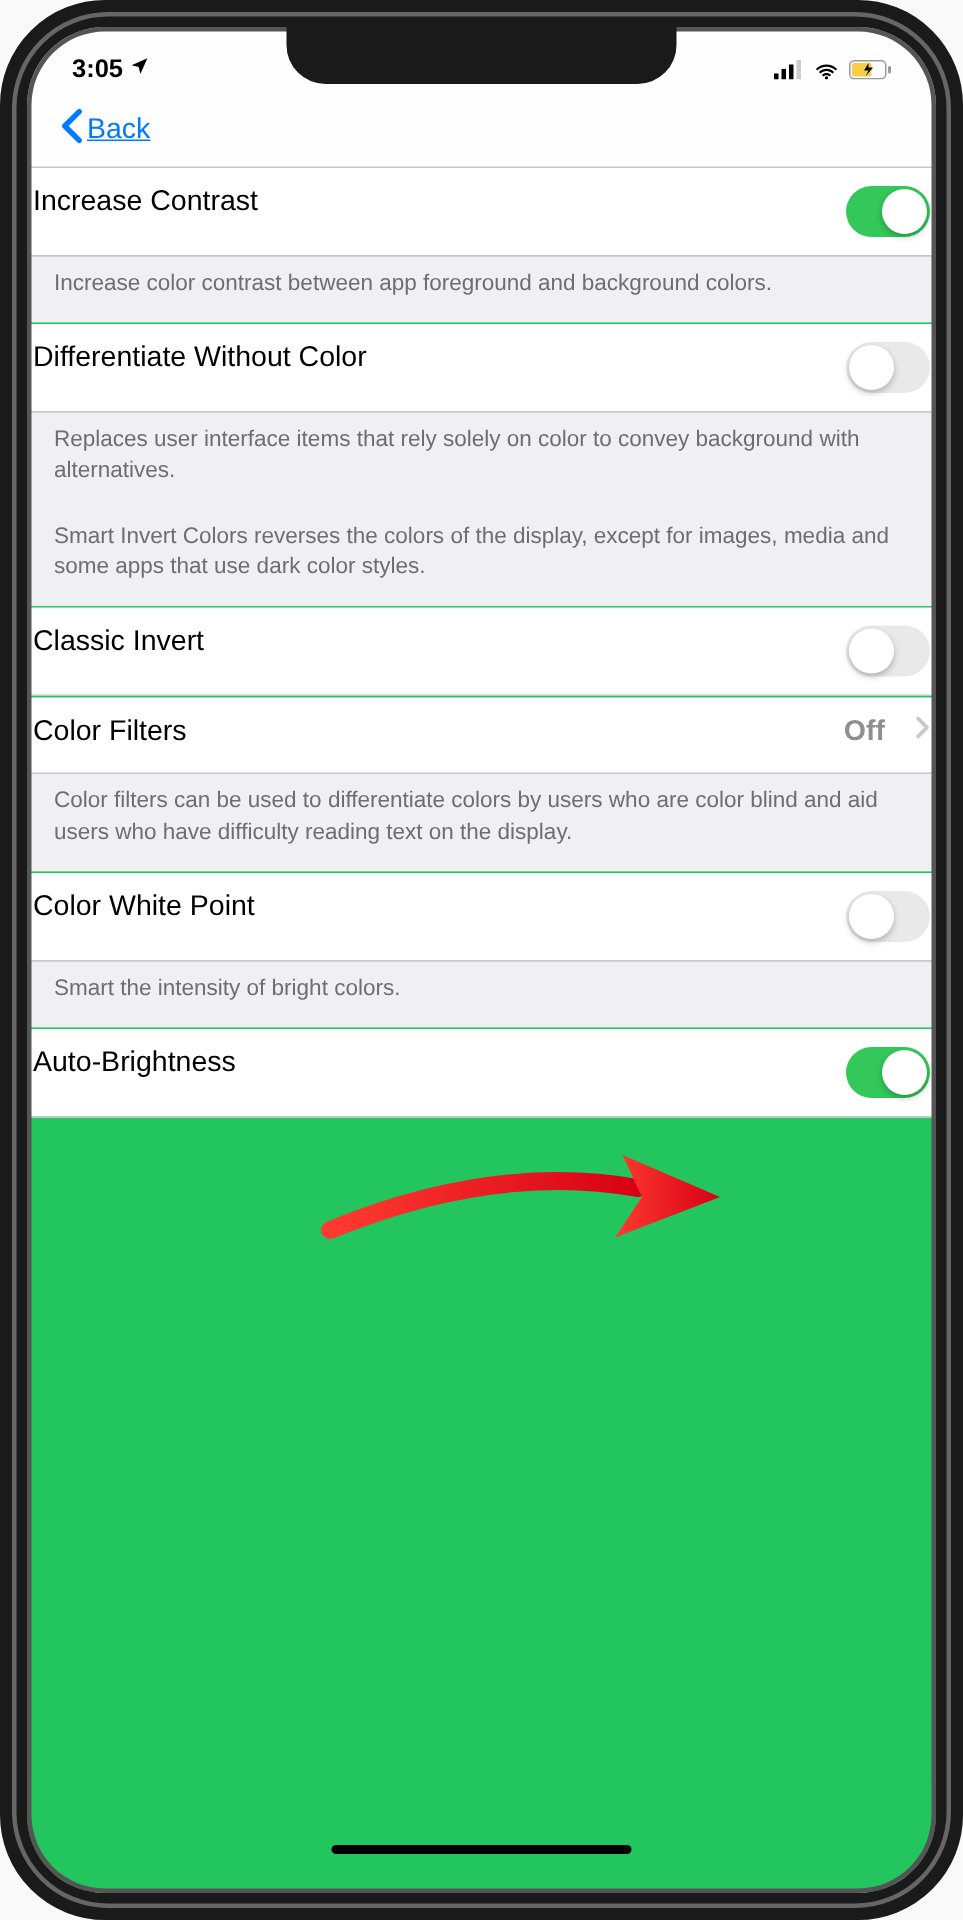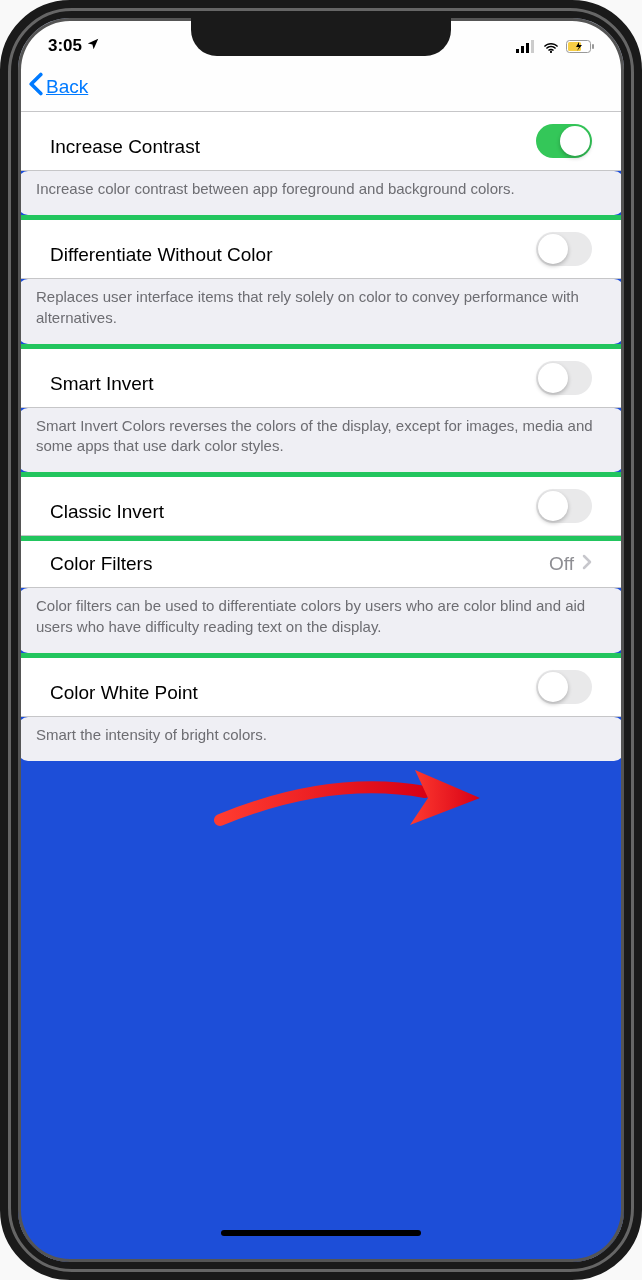--- a/index.html
+++ b/index.html
@@ -57,21 +57,21 @@
     height: 6px;
     background: #000;
     border-radius: 3px;
     z-index: 30;
   }
   .screen {
     position: absolute;
     top: 18px; left: 18px; right: 18px; bottom: 18px;
     border-radius: 52px;
     overflow: hidden;
-    background: #1d4ed8;
+    background: #22c55e;
   }
   
   .status-bar {
     height: 44px;
     background: #fefefe;
     display: flex;
     align-items: center;
     justify-content: space-between;
     padding: 0 30px;
     padding-top: 12px;
@@ -97,58 +97,58 @@
     border-bottom: 1px solid #c6c6c8;
     display: flex;
     align-items: center;
     position: relative;
   }
   .back-btn {
     display: flex;
     align-items: center;
     color: #007aff;
     font-size: 19px;
-    padding-left: 10px;
+    padding-left: 22px;
     gap: 2px;
   }
   .back-btn .chev svg { width: 16px; height: 24px; }
   .back-btn .label { text-decoration: underline; }
   .nav-title {
     position: absolute;
     left: 50%;
     transform: translateX(-50%);
     font-size: 19px;
     font-weight: 600;
   }
   
   .content { }
   .row {
     background: #fff;
     border-bottom: 1px solid #c6c6c8;
     min-height: 52px;
-    padding: 12px 32px;
-    display: flex;
-    align-items: flex-end;
+    padding: 12px 4px;
+    display: flex;
+    align-items: flex-start;
     justify-content: space-between;
     font-size: 19px;
     position: relative;
   }
-  .row.first-in-group { border-top: 5px solid #22c55e; }
+  .row.first-in-group { border-top: 1px solid #22c55e; }
   .footer-text {
     padding: 8px 18px 16px 18px;
     font-size: 15px;
     color: #6d6d72;
     line-height: 1.35;
     background: #efeff4;
-    border-radius: 10px;
   }
   .right-side {
     display: flex;
     align-items: center;
-    gap: 8px;
+    gap: 20px;
+    font-weight: bold;
   }
   .value-text { color: #8e8e93; font-size: 19px; }
   .disclosure svg { width: 10px; height: 16px; }
   
   .toggle {
     width: 56px;
     height: 34px;
     border-radius: 17px;
     background: #e9e9ea;
     position: relative;
@@ -238,28 +238,22 @@
         </div>
     </div>
     <div class="footer-text">Increase color contrast between app foreground and background colors.</div>
 
     <div class="row first-in-group">
       <span>Differentiate Without Color</span>
       <div class="toggle">
           <div class="knob"></div>
         </div>
     </div>
-    <div class="footer-text">Replaces user interface items that rely solely on color to convey performance with alternatives.</div>
-
-    <div class="row first-in-group">
-      <span>Smart Invert</span>
-      <div class="toggle">
-          <div class="knob"></div>
-        </div>
-    </div>
+    <div class="footer-text">Replaces user interface items that rely solely on color to convey background with alternatives.</div>
+
     <div class="footer-text">Smart Invert Colors reverses the colors of the display, except for images, media and some apps that use dark color styles.</div>
 
     <div class="row first-in-group">
       <span>Classic Invert</span>
       <div class="toggle">
           <div class="knob"></div>
         </div>
     </div>
 
     <div class="row first-in-group" id="color-filters-row">
@@ -276,20 +270,26 @@
     <div class="footer-text">Color filters can be used to differentiate colors by users who are color blind and aid users who have difficulty reading text on the display.</div>
 
     <div class="row first-in-group">
       <span>Color White Point</span>
       <div class="toggle">
           <div class="knob"></div>
         </div>
     </div>
     <div class="footer-text">Smart the intensity of bright colors.</div>
 
+    <div class="row first-in-group">
+      <span>Auto-Brightness</span>
+      <div class="toggle on">
+          <div class="knob"></div>
+        </div>
+    </div>
 
   </div>
 
   <div class="home-indicator"></div>
 </div>
 
 <div class="arrow-annotation" style="left:210px; top:770px;">
   <svg width="280" height="70" viewBox="0 0 280 70">
     <defs>
       <linearGradient id="g" x1="0" y1="0" x2="1" y2="0">

